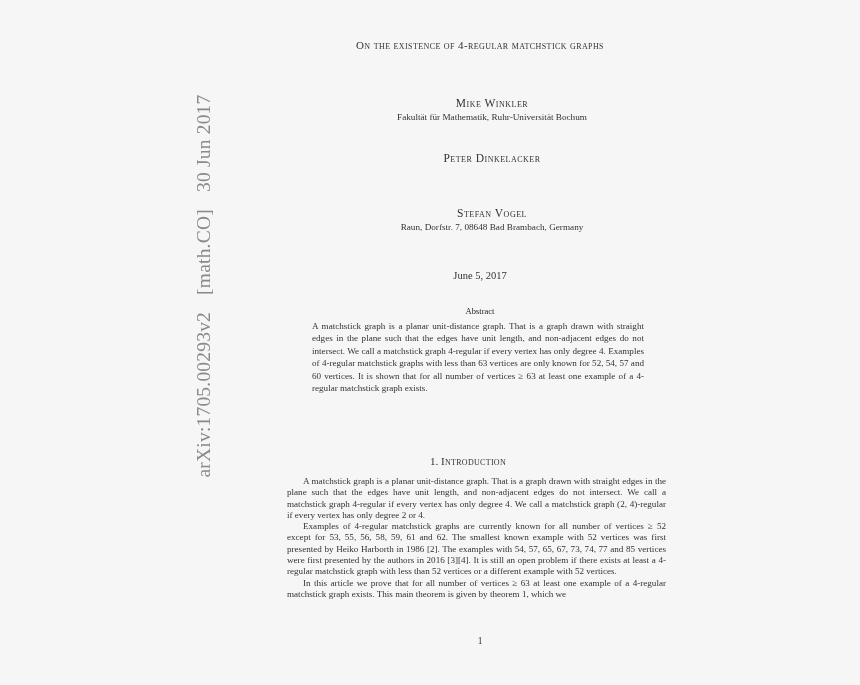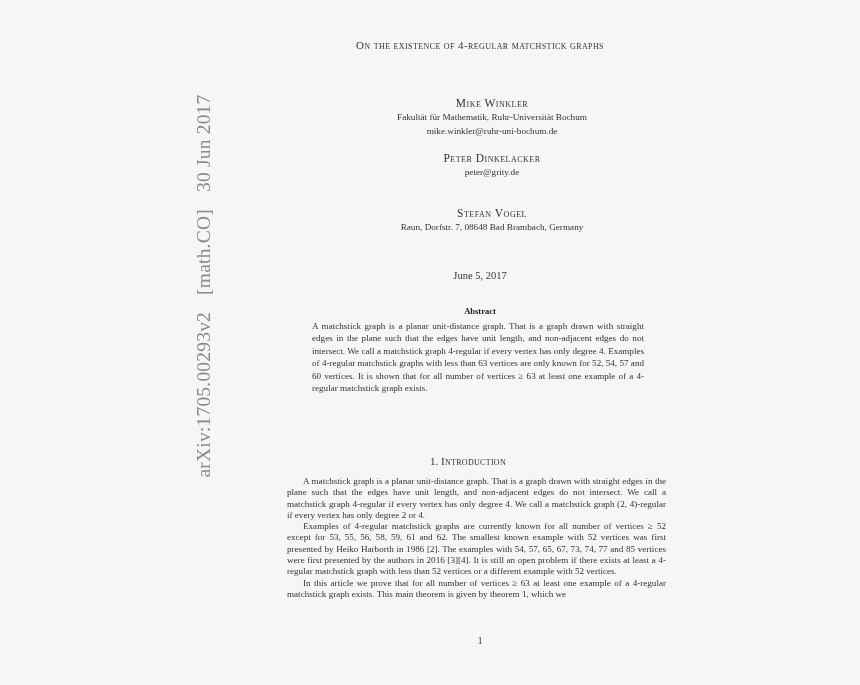--- a/index.html
+++ b/index.html
@@ -66,21 +66,21 @@
       font-size: 10.5px;
       color: #333;
       font-family: Liberation Serif, serif;
     }
     .abstract-heading {
       position: absolute;
       left: 310px; width: 340px;
       top: 306px;
       text-align: center;
       font-size: 8.5px;
-      font-weight: bold;
+      font-weight: normal;
       color: #222;
     }
     .abstract-body {
       position: absolute;
       left: 312px; width: 332px;
       top: 320px;
       font-size: 9.1px;
       line-height: 12.4px;
       text-align: justify;
       color: #333;
@@ -125,26 +125,24 @@
     <span>arXiv:1705.00293v2</span>
     <span>[math.CO]</span>
     <span>30 Jun 2017</span>
   </div>
 
   <div class="title">On the existence of 4-regular matchstick graphs</div>
 
   <div class="author-block" style="top:96px;">
     <div class="author-name">Mike Winkler</div>
     <div class="author-line">Fakultät für Mathematik, Ruhr-Universität Bochum</div>
-    <div class="author-line">mike.winkler@ruhr-uni-bochum.de</div>
   </div>
 
   <div class="author-block" style="top:151px;">
     <div class="author-name">Peter Dinkelacker</div>
-    <div class="author-line">peter@grity.de</div>
   </div>
 
   <div class="author-block" style="top:206px;">
     <div class="author-name">Stefan Vogel</div>
     <div class="author-line">Raun, Dorfstr. 7, 08648 Bad Brambach, Germany</div>
   </div>
 
   <div class="date">June 5, 2017</div>
 
   <div class="abstract-heading">Abstract</div>

